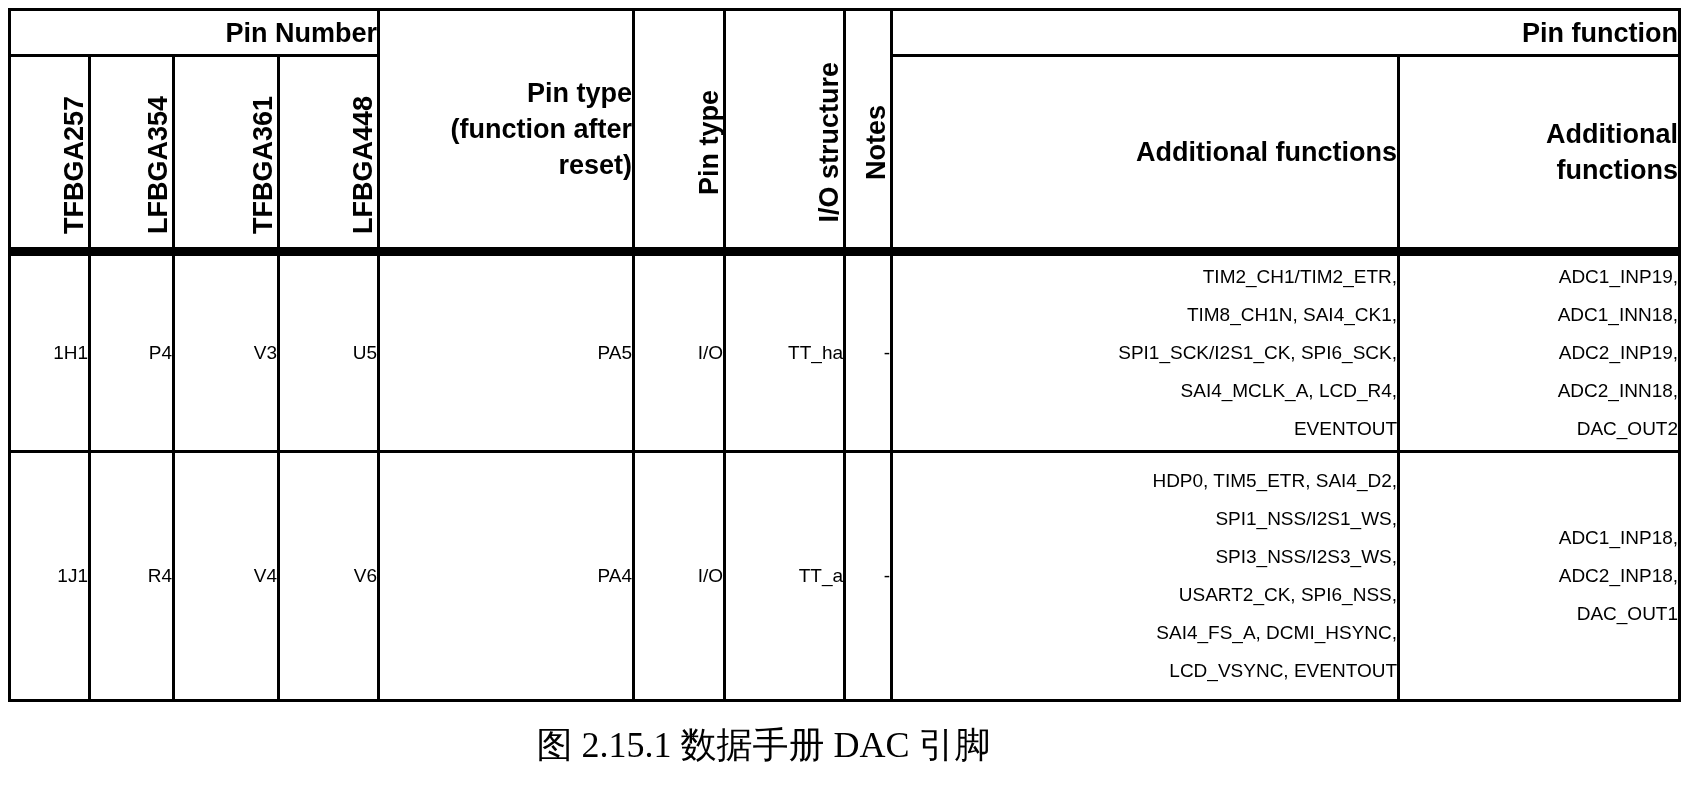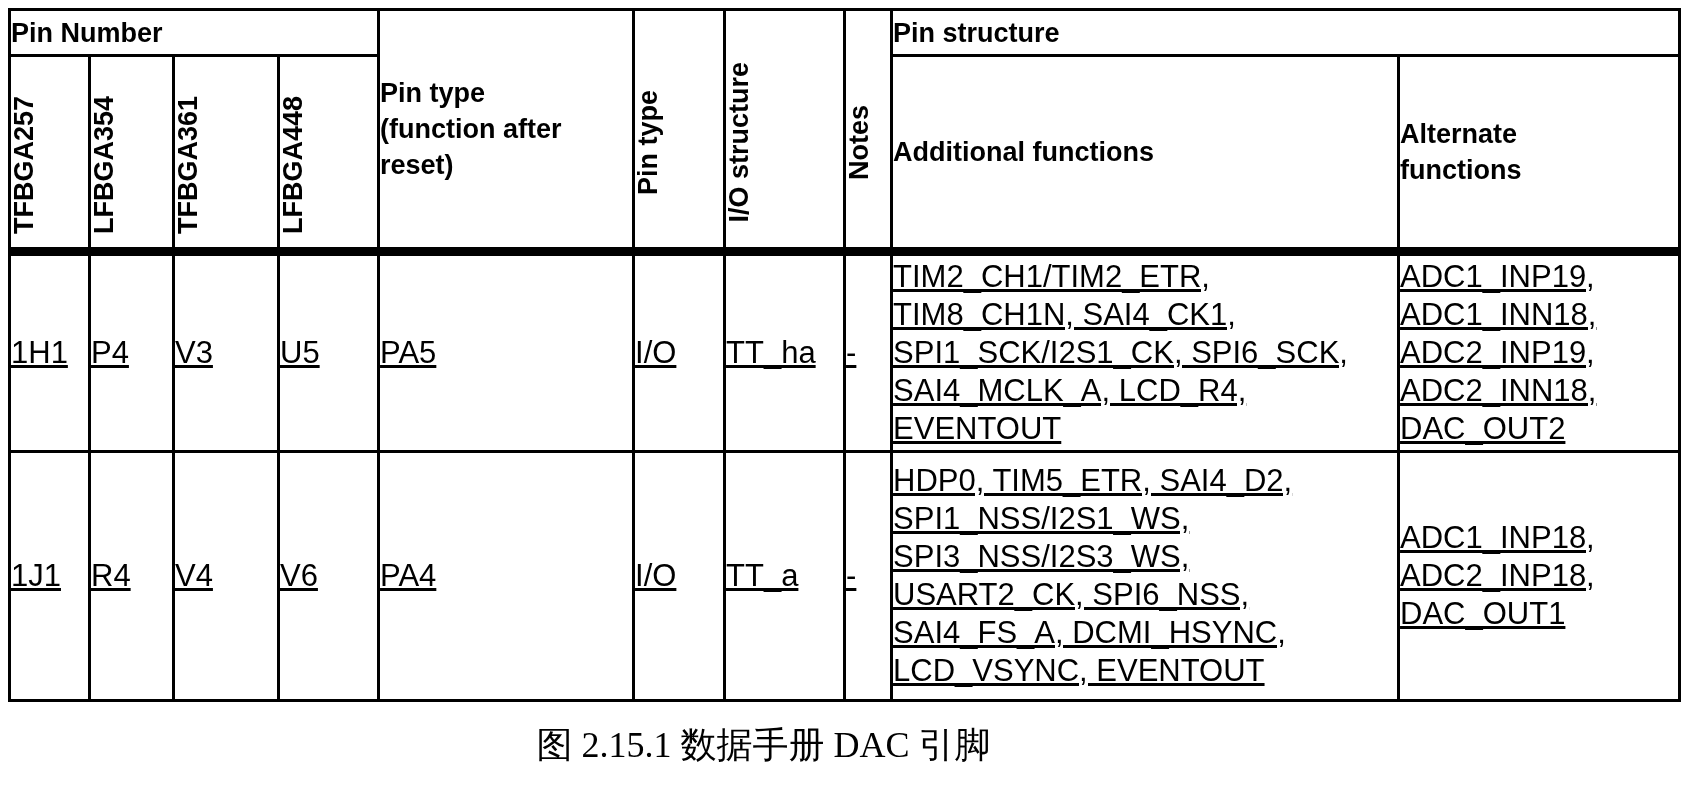--- a/index.html
+++ b/index.html
@@ -13,36 +13,35 @@
   .page { position: relative; width: 1683px; height: 785px; }
 
   table.pin-table {
     border-collapse: collapse;
     table-layout: fixed;
     width: 1670px;
     margin: 8px 0 0 8px;
   }
   .pin-table th, .pin-table td {
     border: 3px solid #000000;
-    text-align: left;
+    text-align: right;
     vertical-align: middle;
     white-space: pre-line;
     overflow: hidden;
     padding: 0;
   }
   .pin-table th {
     font-weight: bold;
     font-size: 27px;
     line-height: 36px;
   }
   .pin-table td {
     font-weight: normal;
-    font-size: 31px;
+    font-size: 19px;
     line-height: 38px;
-    text-decoration: underline;
   }
   tr.hdr-top  { height: 46px; }
   tr.hdr-sub  { height: 196px; }
   tr.row1     { height: 200px; }
   tr.row2     { height: 249px; }
   
   tr.row1 > td { border-top: 9px solid #000000; }
 
   
   .vert {
@@ -93,38 +92,38 @@
 reset)</th>
       <th rowspan="2">
         <span class="vert">Pin type</span>
       </th>
       <th rowspan="2">
         <span class="vert">I/O structure</span>
       </th>
       <th rowspan="2">
         <span class="vert">Notes</span>
       </th>
-      <th colspan="2">Pin structure</th>
+      <th colspan="2">Pin function</th>
     </tr>
 
     <tr class="hdr-sub">
       <th>
         <span class="vert">TFBGA257</span>
       </th>
       <th>
         <span class="vert">LFBGA354</span>
       </th>
       <th>
         <span class="vert">TFBGA361</span>
       </th>
       <th>
         <span class="vert">LFBGA448</span>
       </th>
       <th>Additional functions</th>
-      <th>Alternate
+      <th>Additional
 functions</th>
     </tr>
 
     <tr class="row1">
       <td>1H1</td>
       <td>P4</td>
       <td>V3</td>
       <td>U5</td>
       <td>PA5</td>
       <td>I/O</td>

